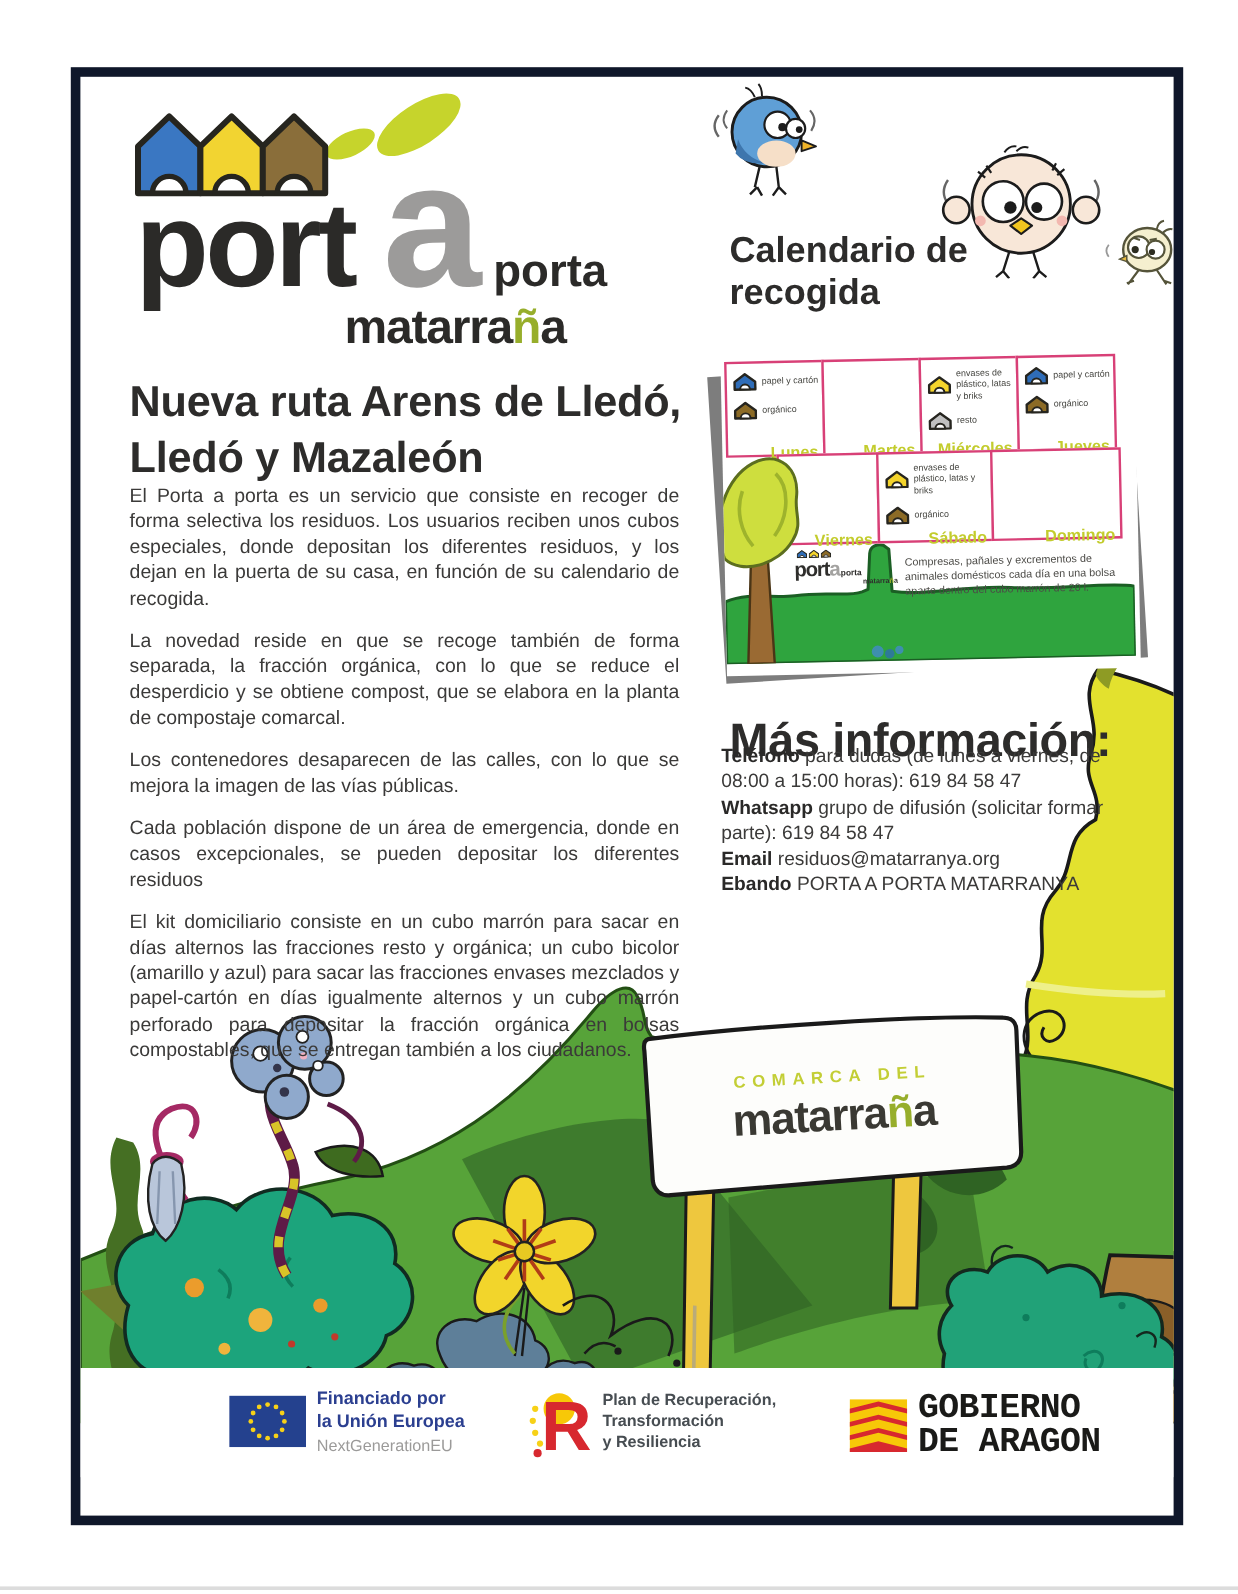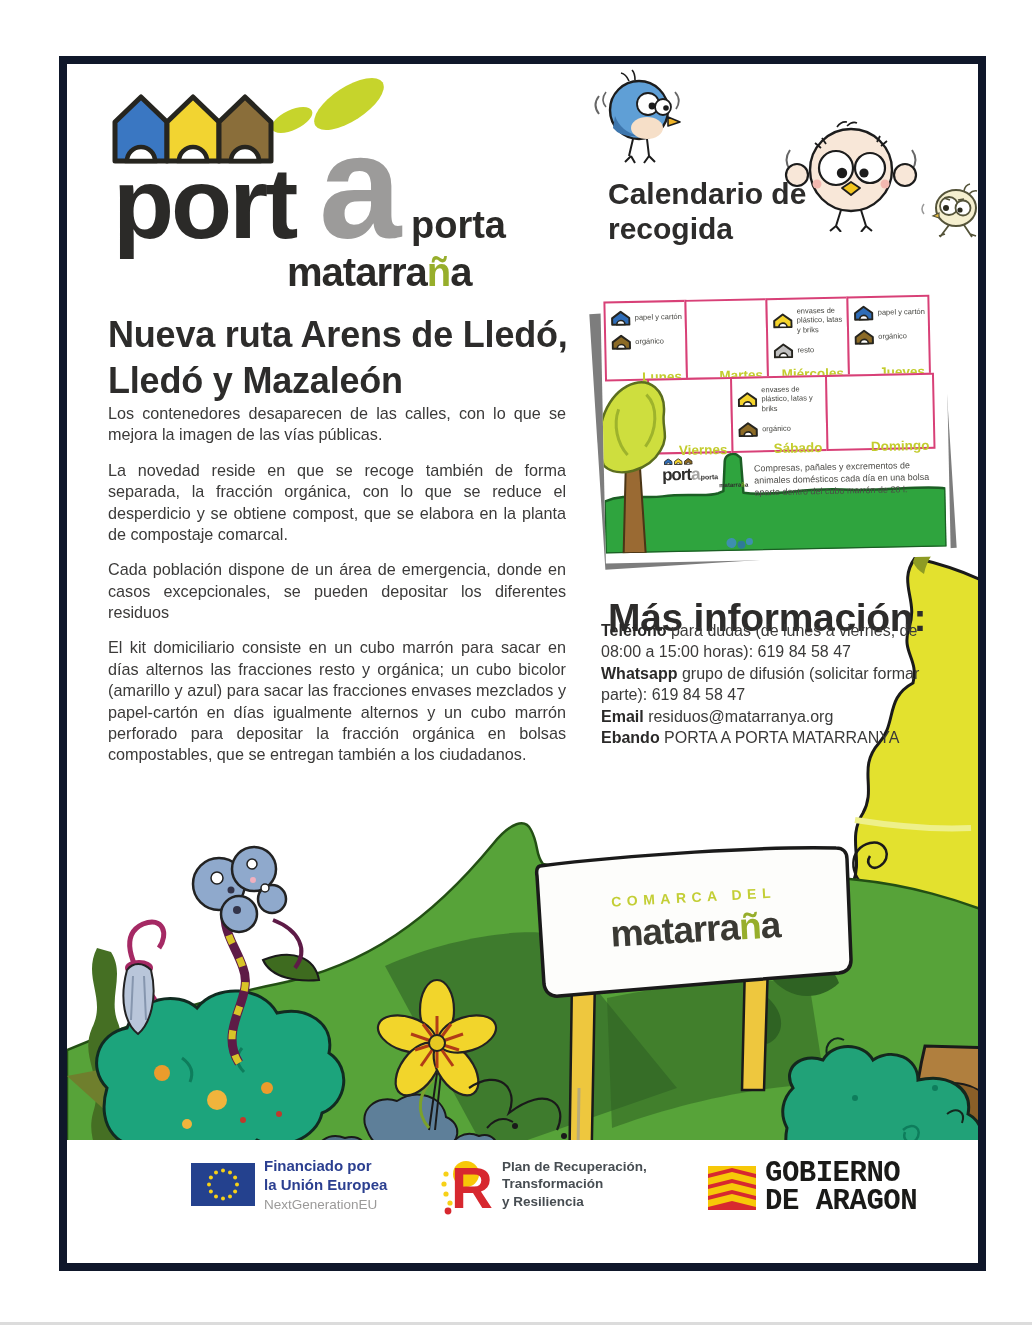--- a/index.html
+++ b/index.html
@@ -23,21 +23,21 @@
   .bird-blue{position:absolute;left:524px;top:4px;}
   .bird-owl{position:absolute;left:714px;top:56px;}
   .bird-chick{position:absolute;left:851px;top:104px;}
 
   
   .headline{position:absolute;left:41px;top:248px;width:462px;font-size:36px;line-height:1.28;font-weight:bold;color:var(--text_dark);letter-spacing:-.2px;z-index:2;}
   .paragraphs{position:absolute;left:41px;top:339px;width:458px;z-index:2;}
   .paragraphs p{font-size:16.2px;line-height:1.32;color:var(--body_text);text-align:justify;margin-bottom:14px;}
 
   
-  .cal-heading{position:absolute;left:541px;top:113px;width:268px;font-size:30px;line-height:1.15;font-weight:bold;color:var(--text_dark);z-index:2;}
+  .cal-heading{position:absolute;left:541px;top:128px;width:268px;font-size:30px;line-height:1.15;font-weight:bold;color:var(--text_dark);z-index:2;}
   .cal-shadow{position:absolute;left:530px;top:239px;width:352px;height:256px;background:#7d7d7d;transform:rotate(-3.6deg);z-index:2;}
   .cal-card{position:absolute;left:536px;top:226px;width:345px;height:270px;background:#fff;transform:rotate(-1.2deg);z-index:3;overflow:hidden;}
   .cell{position:absolute;border:2px solid var(--accent_pink);background:#fff;z-index:3;}
   .cell-items{display:flex;flex-direction:column;gap:8px;padding:7px 2px 0 5px;}
   .cell-item{display:flex;align-items:center;gap:4px;}
   .house{width:20px;height:16px;flex:0 0 auto;}
   .house.mini{width:9px;height:7px;}
   .cell-label{font-size:7.5px;line-height:1.25;color:#454540;width:56px;}
   .day-name{position:absolute;right:4px;bottom:-6px;font-size:13.5px;font-weight:600;color:var(--day_green);z-index:4;}
   .card-hills{position:absolute;left:0;top:160px;z-index:1;}
@@ -152,22 +152,23 @@
       <circle cx="28" cy="40" r="3" fill="#2c2c20"></circle>
       <circle cx="42" cy="42" r="2.6" fill="#2c2c20"></circle>
       <path d="M26,30 l6,2 M40,32 l6,-1" stroke="#55543a" stroke-width="1.6"></path>
       <path d="M21,45 l-6,3 6,2 Z" fill="#e8bb3f" stroke="#55543a" stroke-width="1.2"></path>
       <path d="M31,57 l-9,12 M27,66 l-6,2 M46,57 l8,12 M52,66 l6,2" stroke="#55543a" stroke-width="1.8" fill="none"></path>
       <path d="M6,36 q-4,5 0,10" stroke="#999" stroke-width="1.5" fill="none"></path>
     </svg>
 
     <div class="headline">Nueva ruta Arens de Lledó, Lledó y Mazaleón</div>
     <div class="paragraphs">
+      <p>El Porta a porta es un servicio que consiste en recoger de forma selectiva los residuos. Los usuarios reciben unos cubos especiales, donde depositan los diferentes residuos, y los dejan en la puerta de su casa, en función de su calendario de recogida.</p>
+      <p>La novedad reside en que se recoge también de forma separada, la fracción orgánica, con lo que se reduce el desperdicio y se obtiene compost, que se elabora en la planta de compostaje comarcal.</p>
       <p>Los contenedores desaparecen de las calles, con lo que se mejora la imagen de las vías públicas.</p>
-      <p>La novedad reside en que se recoge también de forma separada, la fracción orgánica, con lo que se reduce el desperdicio y se obtiene compost, que se elabora en la planta de compostaje comarcal.</p>
       <p>Cada población dispone de un área de emergencia, donde en casos excepcionales, se pueden depositar los diferentes residuos</p>
       <p>El kit domiciliario consiste en un cubo marrón para sacar en días alternos las fracciones resto y orgánica; un cubo bicolor (amarillo y azul) para sacar las fracciones envases mezclados y papel-cartón en días igualmente alternos y un cubo marrón perforado para depositar la fracción orgánica en bolsas compostables, que se entregan también a los ciudadanos.</p>
     </div>
 
     <div class="cal-heading">Calendario de recogida</div>
     <div class="cal-shadow"></div>
 
     <div class="cal-card">
       <svg class="card-hills" width="341" height="100" viewBox="0 0 341 100">
         <path d="M0,48 C20,40 38,46 58,44 C85,41 102,46 114,42 L119,40 L121,10 C121.5,4 128,2 132.5,3.5 L137,7 L139,42 C168,47 200,38 238,41 C278,44 318,38 341,42 L341,100 L0,100 Z" fill="var(--card_green)" stroke="#1b5e24" stroke-width="2.5" stroke-linejoin="round"></path>

